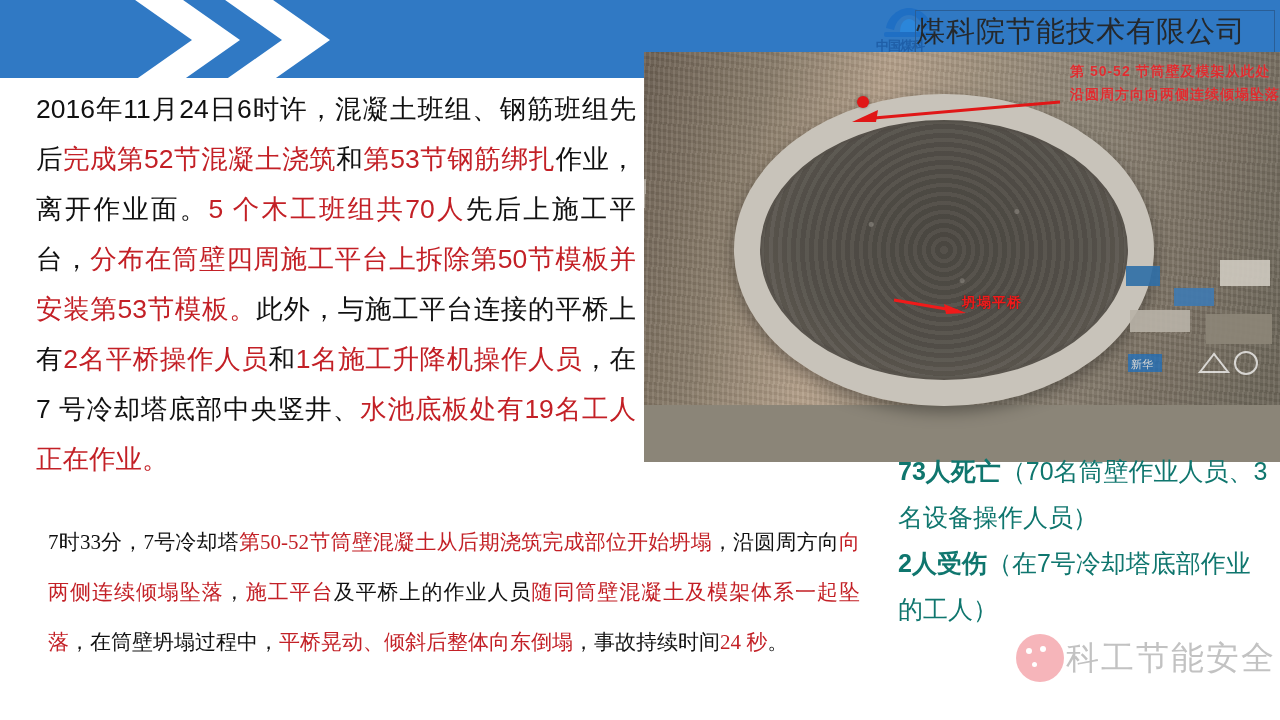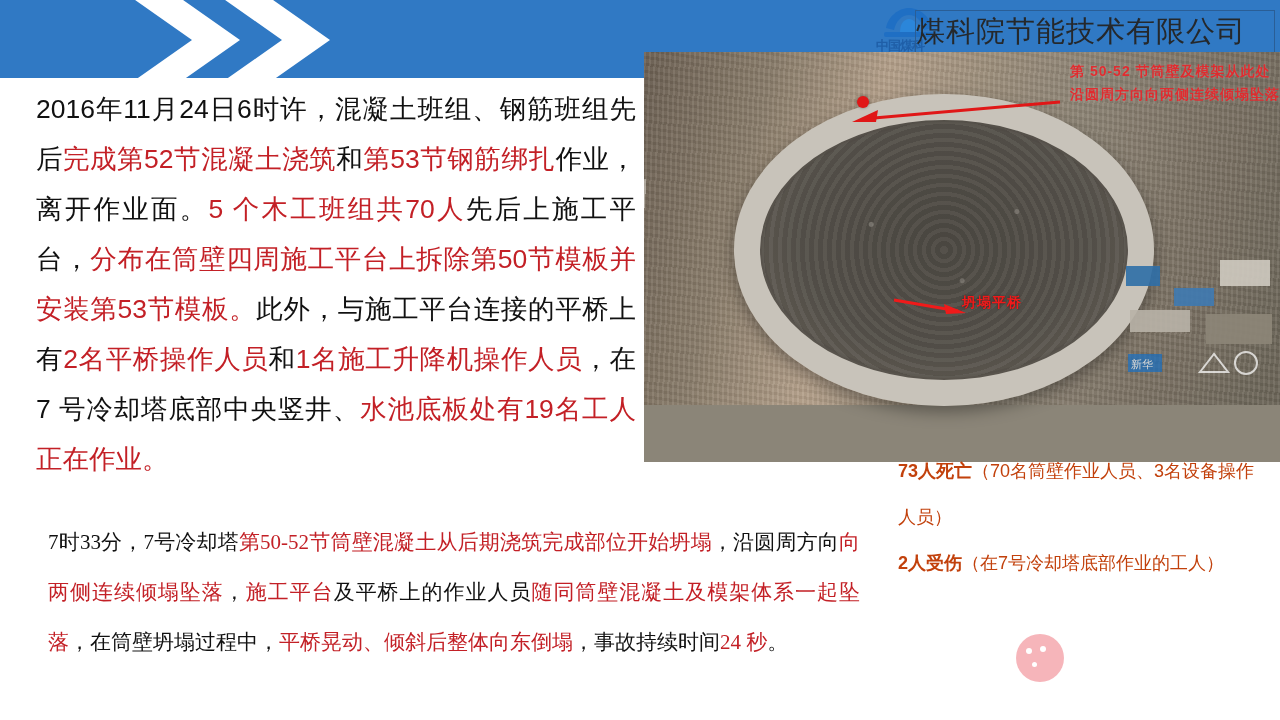--- a/index.html
+++ b/index.html
@@ -142,21 +142,21 @@
     letter-spacing:0px;
     text-align:justify;
     font-family:Liberation Serif, serif;
   }
   .r{color:#c32026;}
   .k{color:#111;}
 
   
   .stats{
     position:absolute;left:898px;top:448px;width:372px;
-    font-size:18px;line-height:46px;color:#c2410c;
+    font-size:25px;line-height:46px;color:#0f766e;
   }
   .stats .hd{font-weight:bold;}
   .stats .ln{white-space:normal;}
 
   
   .wm{
     position:absolute;left:1010px;top:628px;width:260px;height:62px;
     pointer-events:none;
   }
   .wm-txt{
@@ -249,15 +249,16 @@
       <div class="ln"><span class="hd">73人死亡</span><span>（70名筒壁作业人员、3名设备操作人员）</span></div>
       <div class="ln"><span class="hd">2人受伤</span><span>（在7号冷却塔底部作业的工人）</span></div>
     </div>
 
   <div class="wm">
     <div class="wm-badge">
       <span class="dot" style="left:10px;top:14px;width:6px;height:6px;"></span>
       <span class="dot" style="left:24px;top:12px;width:6px;height:6px;"></span>
       <span class="dot" style="left:16px;top:28px;width:5px;height:5px;"></span>
     </div>
+    <div class="wm-txt">科工节能安全</div>
   </div>
 
 </div>
 
 </body></html>

